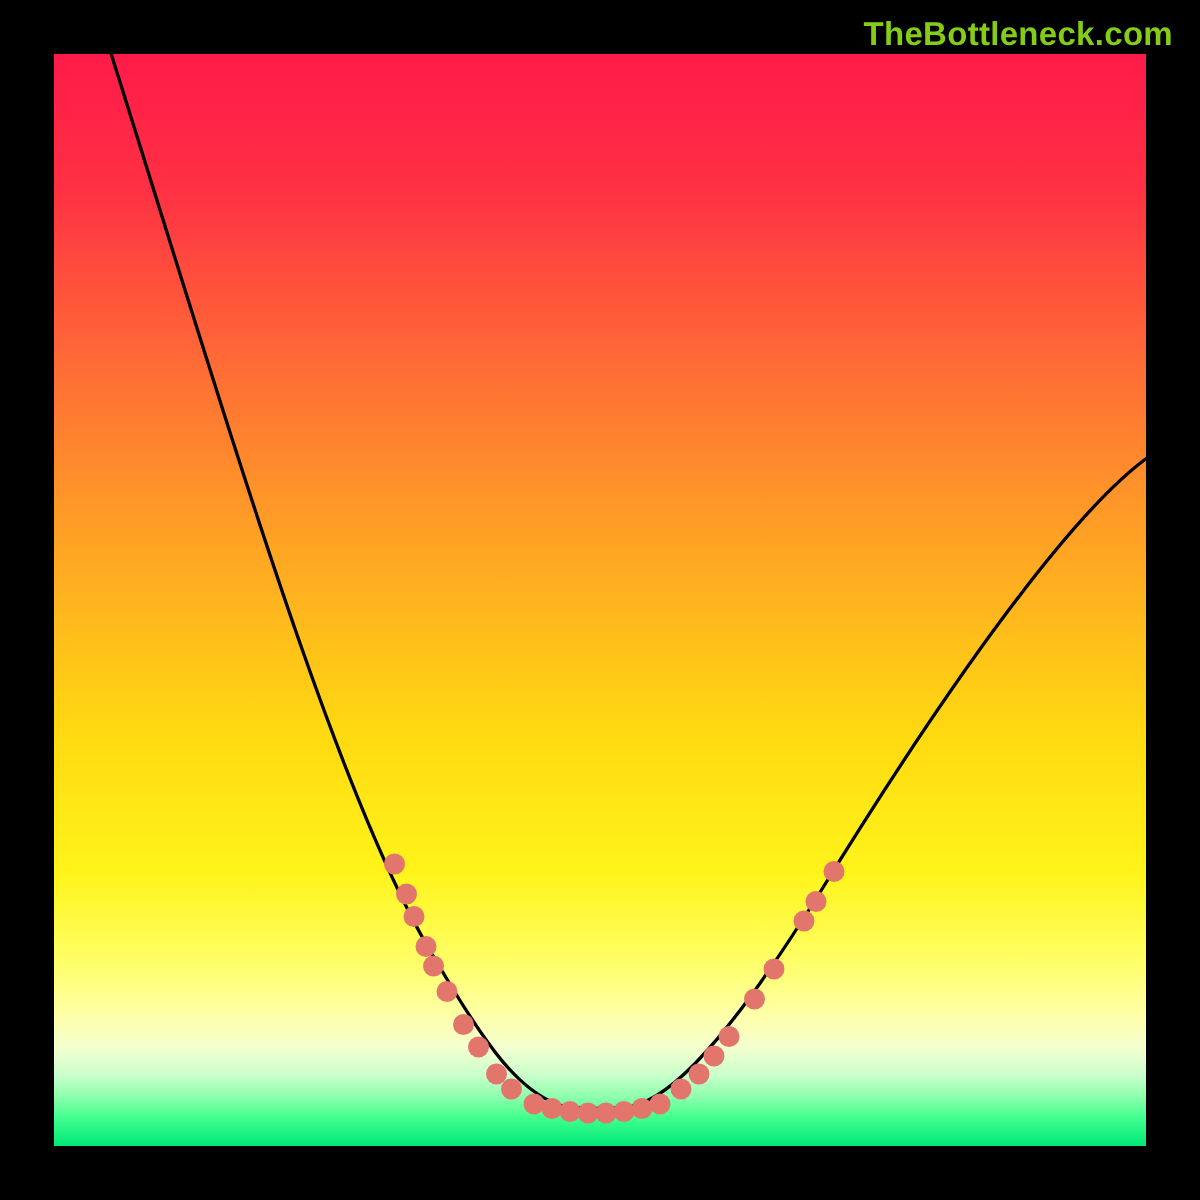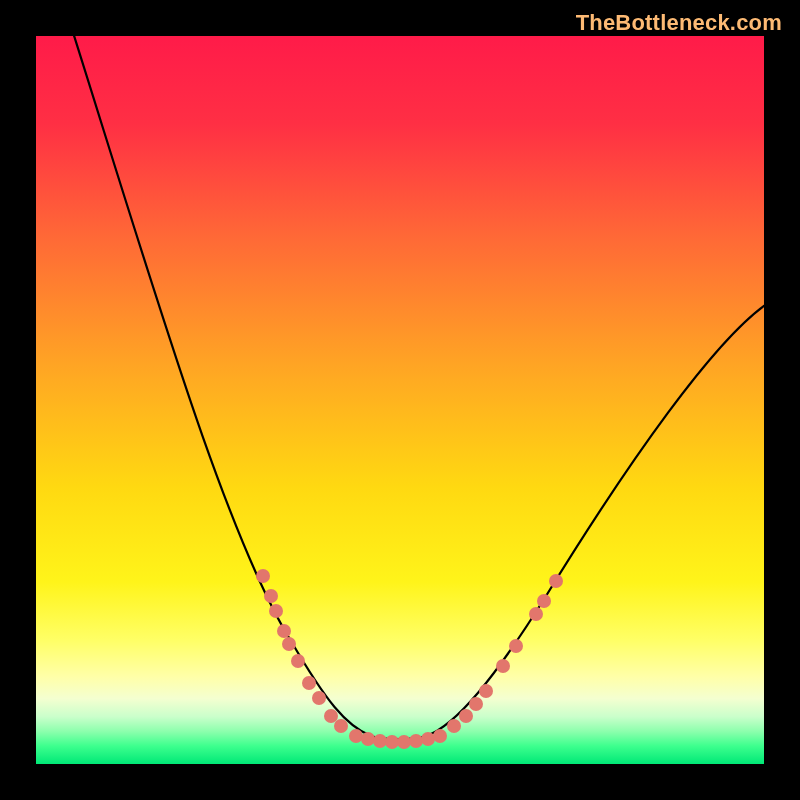--- a/index.html
+++ b/index.html
@@ -31,21 +31,21 @@
     position: absolute;
     left: 0;
     top: 0;
     width: 100%;
     height: 100%;
   }
   .watermark {
     position: absolute;
     top: 10px;
     right: 18px;
-    color: #fdba74;
+    color: #84cc16;
     font-size: 22px;
     font-weight: 600;
     letter-spacing: 0.2px;
     user-select: none;
   }
   svg.curve {
     position: absolute;
     left: 0;
     top: 0;
     width: 100%;

